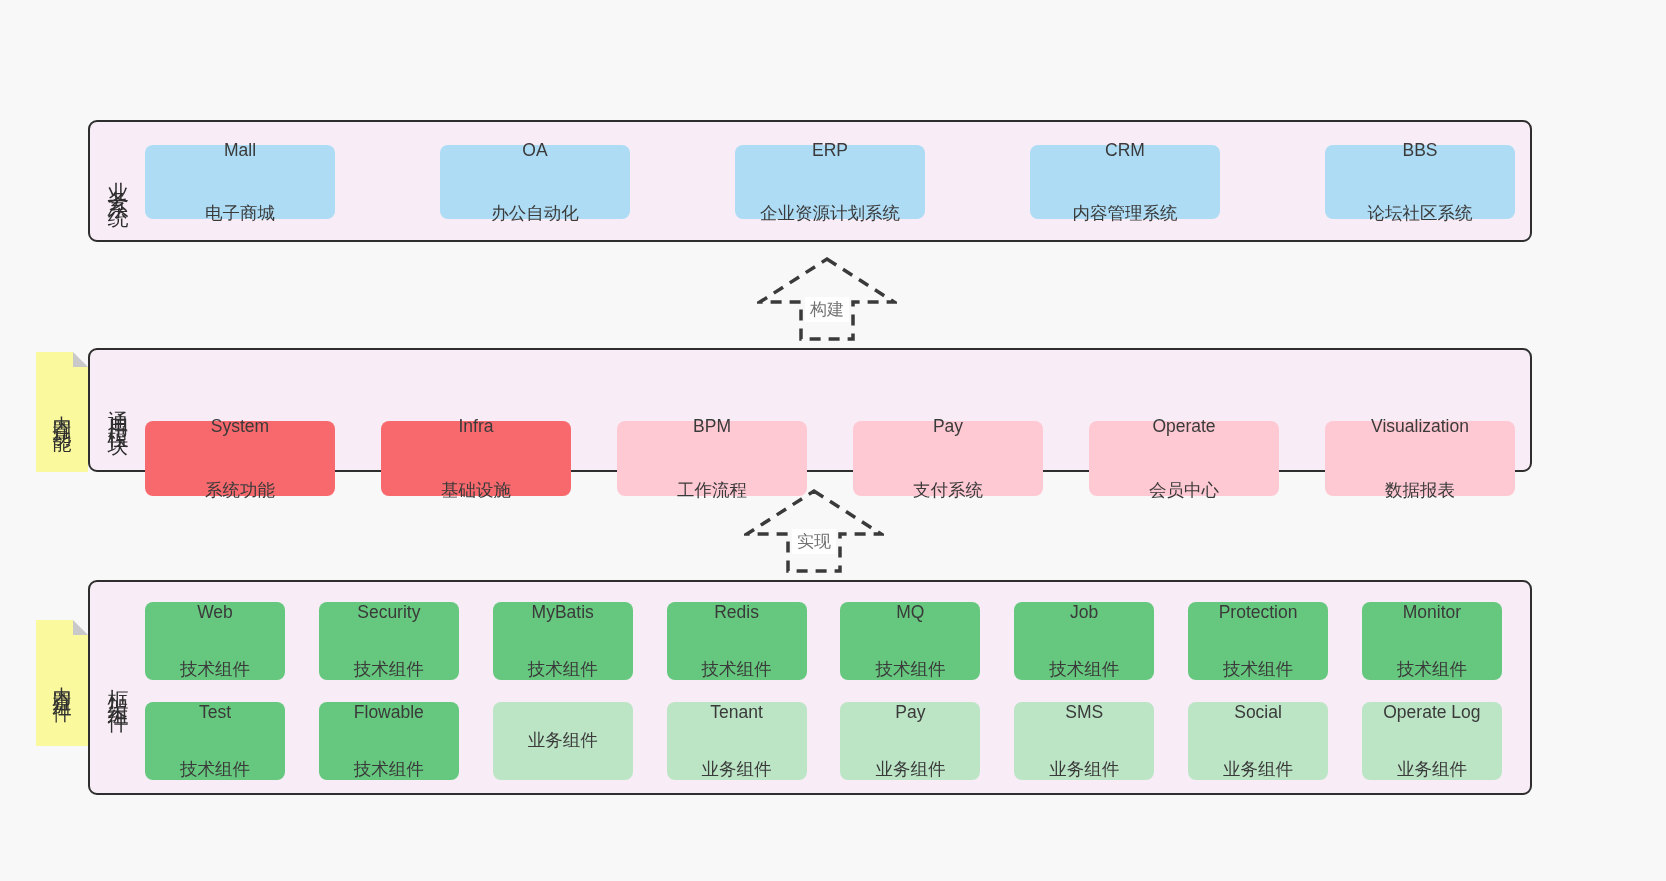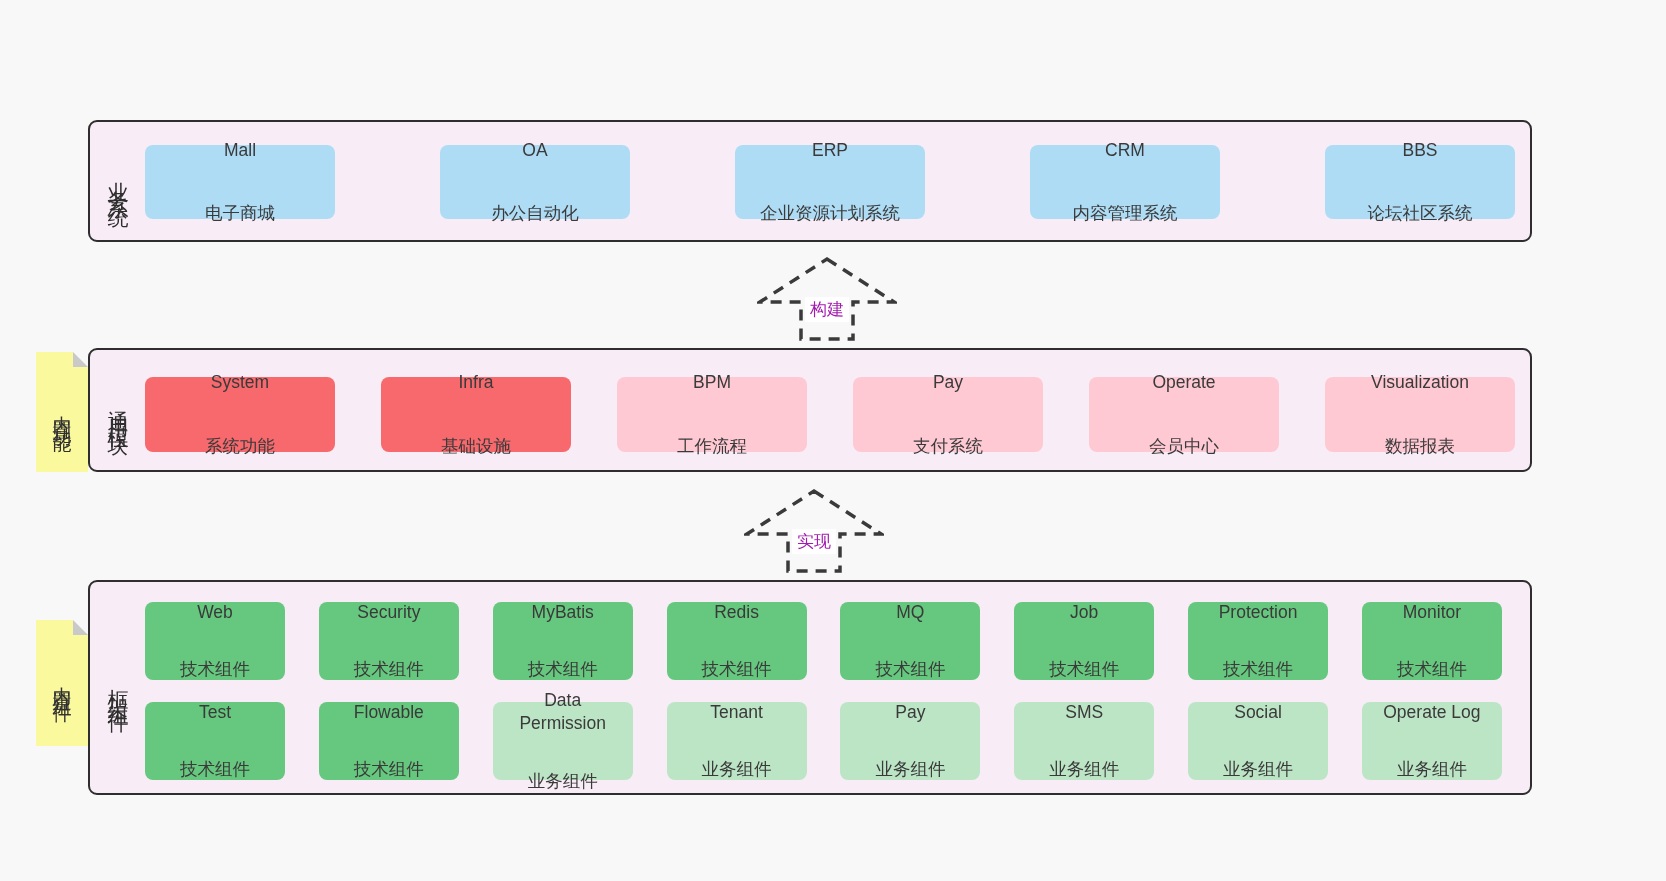--- a/index.html
+++ b/index.html
@@ -41,21 +41,21 @@
 
   .box {
     box-sizing:border-box;
     border-radius:8px;
     display:flex; flex-direction:column; align-items:center; justify-content:center;
     text-align:center;
     font-size:17.5px; line-height:1.32; color:#3a3a3a;
     padding:2px 6px;
   }
   .w190 { width:190px; height:74px;gap:40px; }
-  #band-modules .w190 { height:75px; }
+  #band-modules .w190 { height:75px;margin-top:44px; }
   .w140 { width:140px; height:78px;gap:34px; }
 
   .blue   { background:#aedcf5; }
   .red    { background:#f7696d; }
   .pink   { background:#ffc9d4;align-items:center; }
   .green  { background:#66c87e; }
   .lgreen { background:#bce5c6; }
 
   
   .sticky {
@@ -76,21 +76,21 @@
   }
 
   
   .arrow { position:absolute; width:140px; height:86px; }
   #arrow-build     { left:757px; top:256px; }
   #arrow-implement { left:744px; top:488px; }
   .arrow svg { position:absolute; left:0; top:0; }
   .arrow-label {
     position:absolute; left:50%; top:41px; transform:translateX(-50%);
     background:#ffffff; padding:1px 5px;
-    font-size:17px; color:#a21caf; white-space:nowrap;
+    font-size:17px; color:#737373; white-space:nowrap;
   }
 </style>
 </head>
 <body>
 
 <div class="canvas">
 
   <section class="band" id="band-business">
     <div class="band-label">业务系统</div>
     <div class="row">
@@ -210,21 +210,20 @@
     <div class="row row8 row2">
       <div class="box green w140">
         <div>Test</div>
         <div>技术组件</div>
       </div>
       <div class="box green w140">
         <div>Flowable</div>
         <div>技术组件</div>
       </div>
       <div class="box lgreen w140">
-        <div>Data Permission</div>
         <div>业务组件</div>
       </div>
       <div class="box lgreen w140">
         <div>Tenant</div>
         <div>业务组件</div>
       </div>
       <div class="box lgreen w140">
         <div>Pay</div>
         <div>业务组件</div>
       </div>

